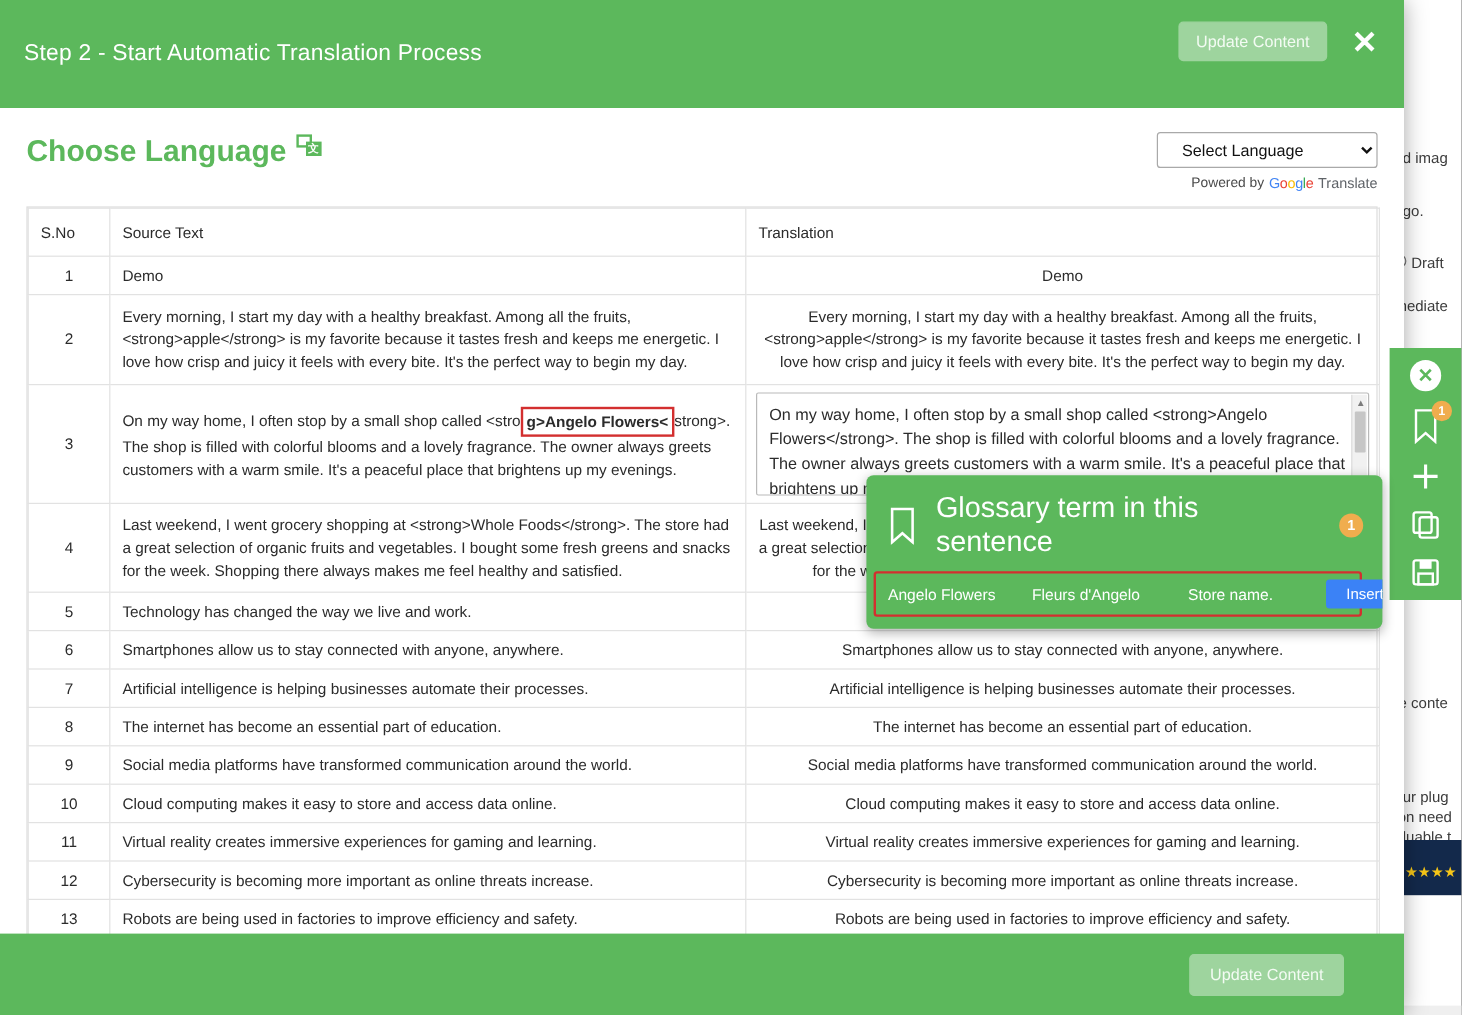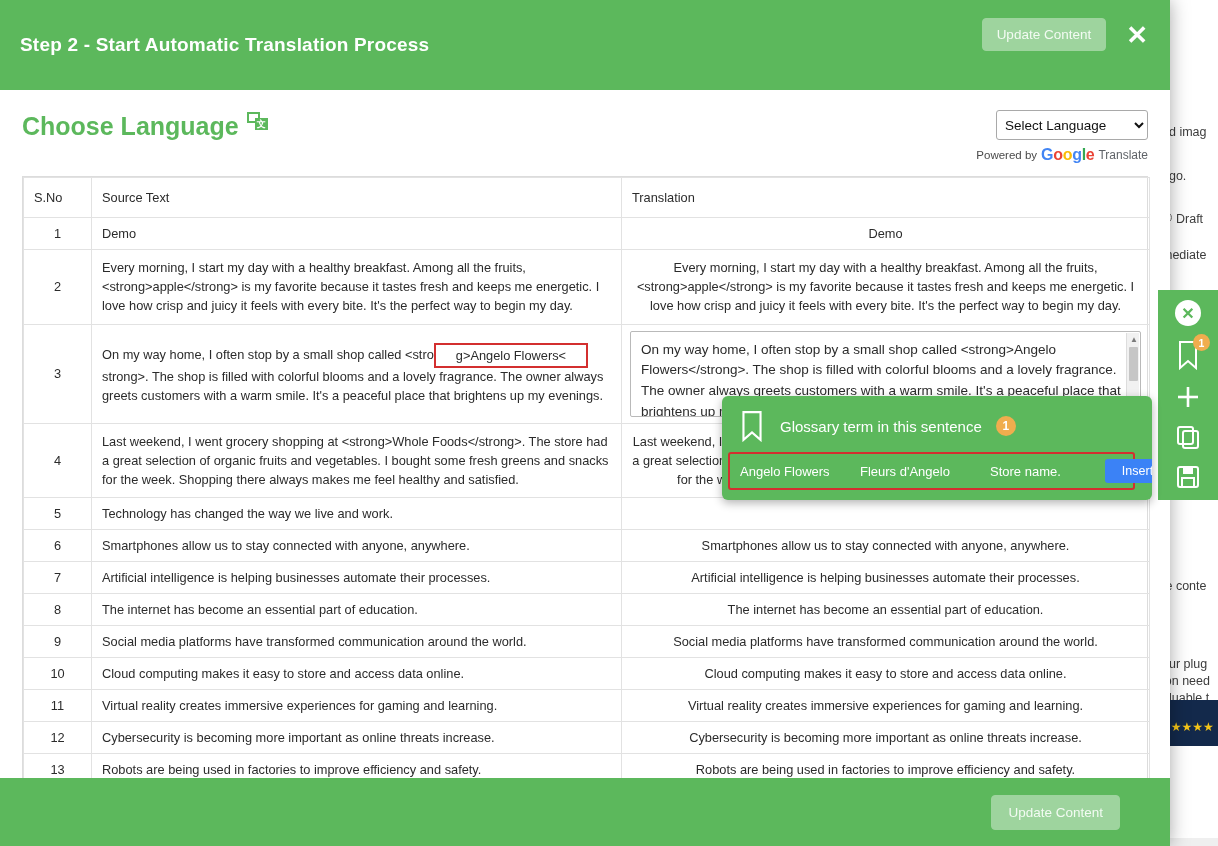--- a/index.html
+++ b/index.html
@@ -63,21 +63,21 @@
     background: #ffffff;
     box-shadow: 0 0 18px rgba(0,0,0,.35);
     overflow: hidden;
   }
   .modal-header {
     height: 90px; background: #5cb85c;
     display: flex; align-items: center; padding: 0 20px;
     position: relative;
   }
   .modal-title {
-    color: #ffffff; font-size: 19px; font-weight: bold;
+    color: #ffffff; font-size: 19px; font-weight: normal;
     letter-spacing: .2px;
   }
   .header-actions {
     position: absolute; right: 18px; top: 18px;
     display: flex; align-items: center; gap: 16px;
   }
   .btn-update-header {
     background: #9ed49e; color: #f3fbf3;
     border: 1px solid #9ed49e; border-radius: 4px;
     font-size: 13.5px; padding: 8px 14px;
@@ -109,30 +109,30 @@
     position:absolute; left:0; top:0; width: 13px; height: 11px;
     border: 2px solid #5cb85c; font-size: 8px; color:#5cb85c;
   }
   .trans-icon .sq2 {
     position:absolute; left:8px; top:6px; width: 13px; height: 12px;
     background: #5cb85c; color: #fff; font-size: 9px; font-weight: bold;
     display:flex; align-items:center; justify-content:center;
   }
   .lang-select-wrap { text-align: right; }
   .lang-select {
-    width: 152px; height: 30px;
+    width: 184px; height: 30px;
     font-size: 13.5px; font-family: "Liberation Sans", sans-serif;
     border: 1px solid #a9a9a9; border-radius: 3px;
-    padding: 2px 4px; background:#fff; color:#111;
+    padding: 2px 16px; background:#fff; color:#111;
   }
   .powered {
     margin-top: 6px; font-size: 11.5px; color: #4a4a4a;
     display: flex; align-items: center; justify-content: flex-end; gap: 4px;
   }
-  .g-logo { font-weight: bold; font-size: 16px; letter-spacing: -.3px; }
+  .g-logo { font-weight: normal; font-size: 12px; letter-spacing: -.3px; }
   .g-logo .b { color:#4285F4; } .g-logo .r { color:#EA4335; }
   .g-logo .y { color:#FBBC05; } .g-logo .g { color:#34A853; }
   .g-word { color: #5f6368; font-size: 12px; }
 
   
   .table-wrap {
     margin-top: 12px;
     border: 1px solid #dcdcdc;
     width: 1126px;
   }
@@ -148,23 +148,24 @@
   .col-sno { width: 68px; text-align: center; }
   .col-src { width: 530px; }
   .col-tr  { width: 528px; }
   td.sno { text-align: center; }
   td.tr { text-align: center; }
   .cell-sub { line-height: 1.5; }
 
   .hl-box {
     display:inline-block;
     border: 2.5px solid #d32f2f;
-    padding: 1px 20px;
+    padding: 1px 3px;
     position: relative;
     top: 1px;
+    font-weight: bold;
   }
 
   .edit-area {
     border: 1px solid #b9b9b9;
     border-radius: 2px;
     padding: 8px 10px;
     font-size: 13.5px;
     line-height: 1.55;
     color: #2b2b2b;
     text-align: left;
@@ -237,21 +238,21 @@
     border-radius: 6px;
     box-shadow: 0 3px 10px rgba(0,0,0,.3);
     color: #ffffff;
     z-index: 60;
     overflow: hidden;
   }
   .gl-head {
     display: flex; align-items: center; gap: 14px;
     padding: 14px 16px 10px 16px;
   }
-  .gl-title { font-size: 15px; }
+  .gl-title { font-size: 24px; }
   .gl-badge {
     background: #f0ad4e; color: #fff;
     width: 20px; height: 20px; border-radius: 50%;
     font-size: 12px; font-weight: bold;
     display:flex; align-items:center; justify-content:center;
   }
   .gl-cols, .gl-row {
     display: grid;
     grid-template-columns: 120px 130px 115px 65px;
     align-items: center;

